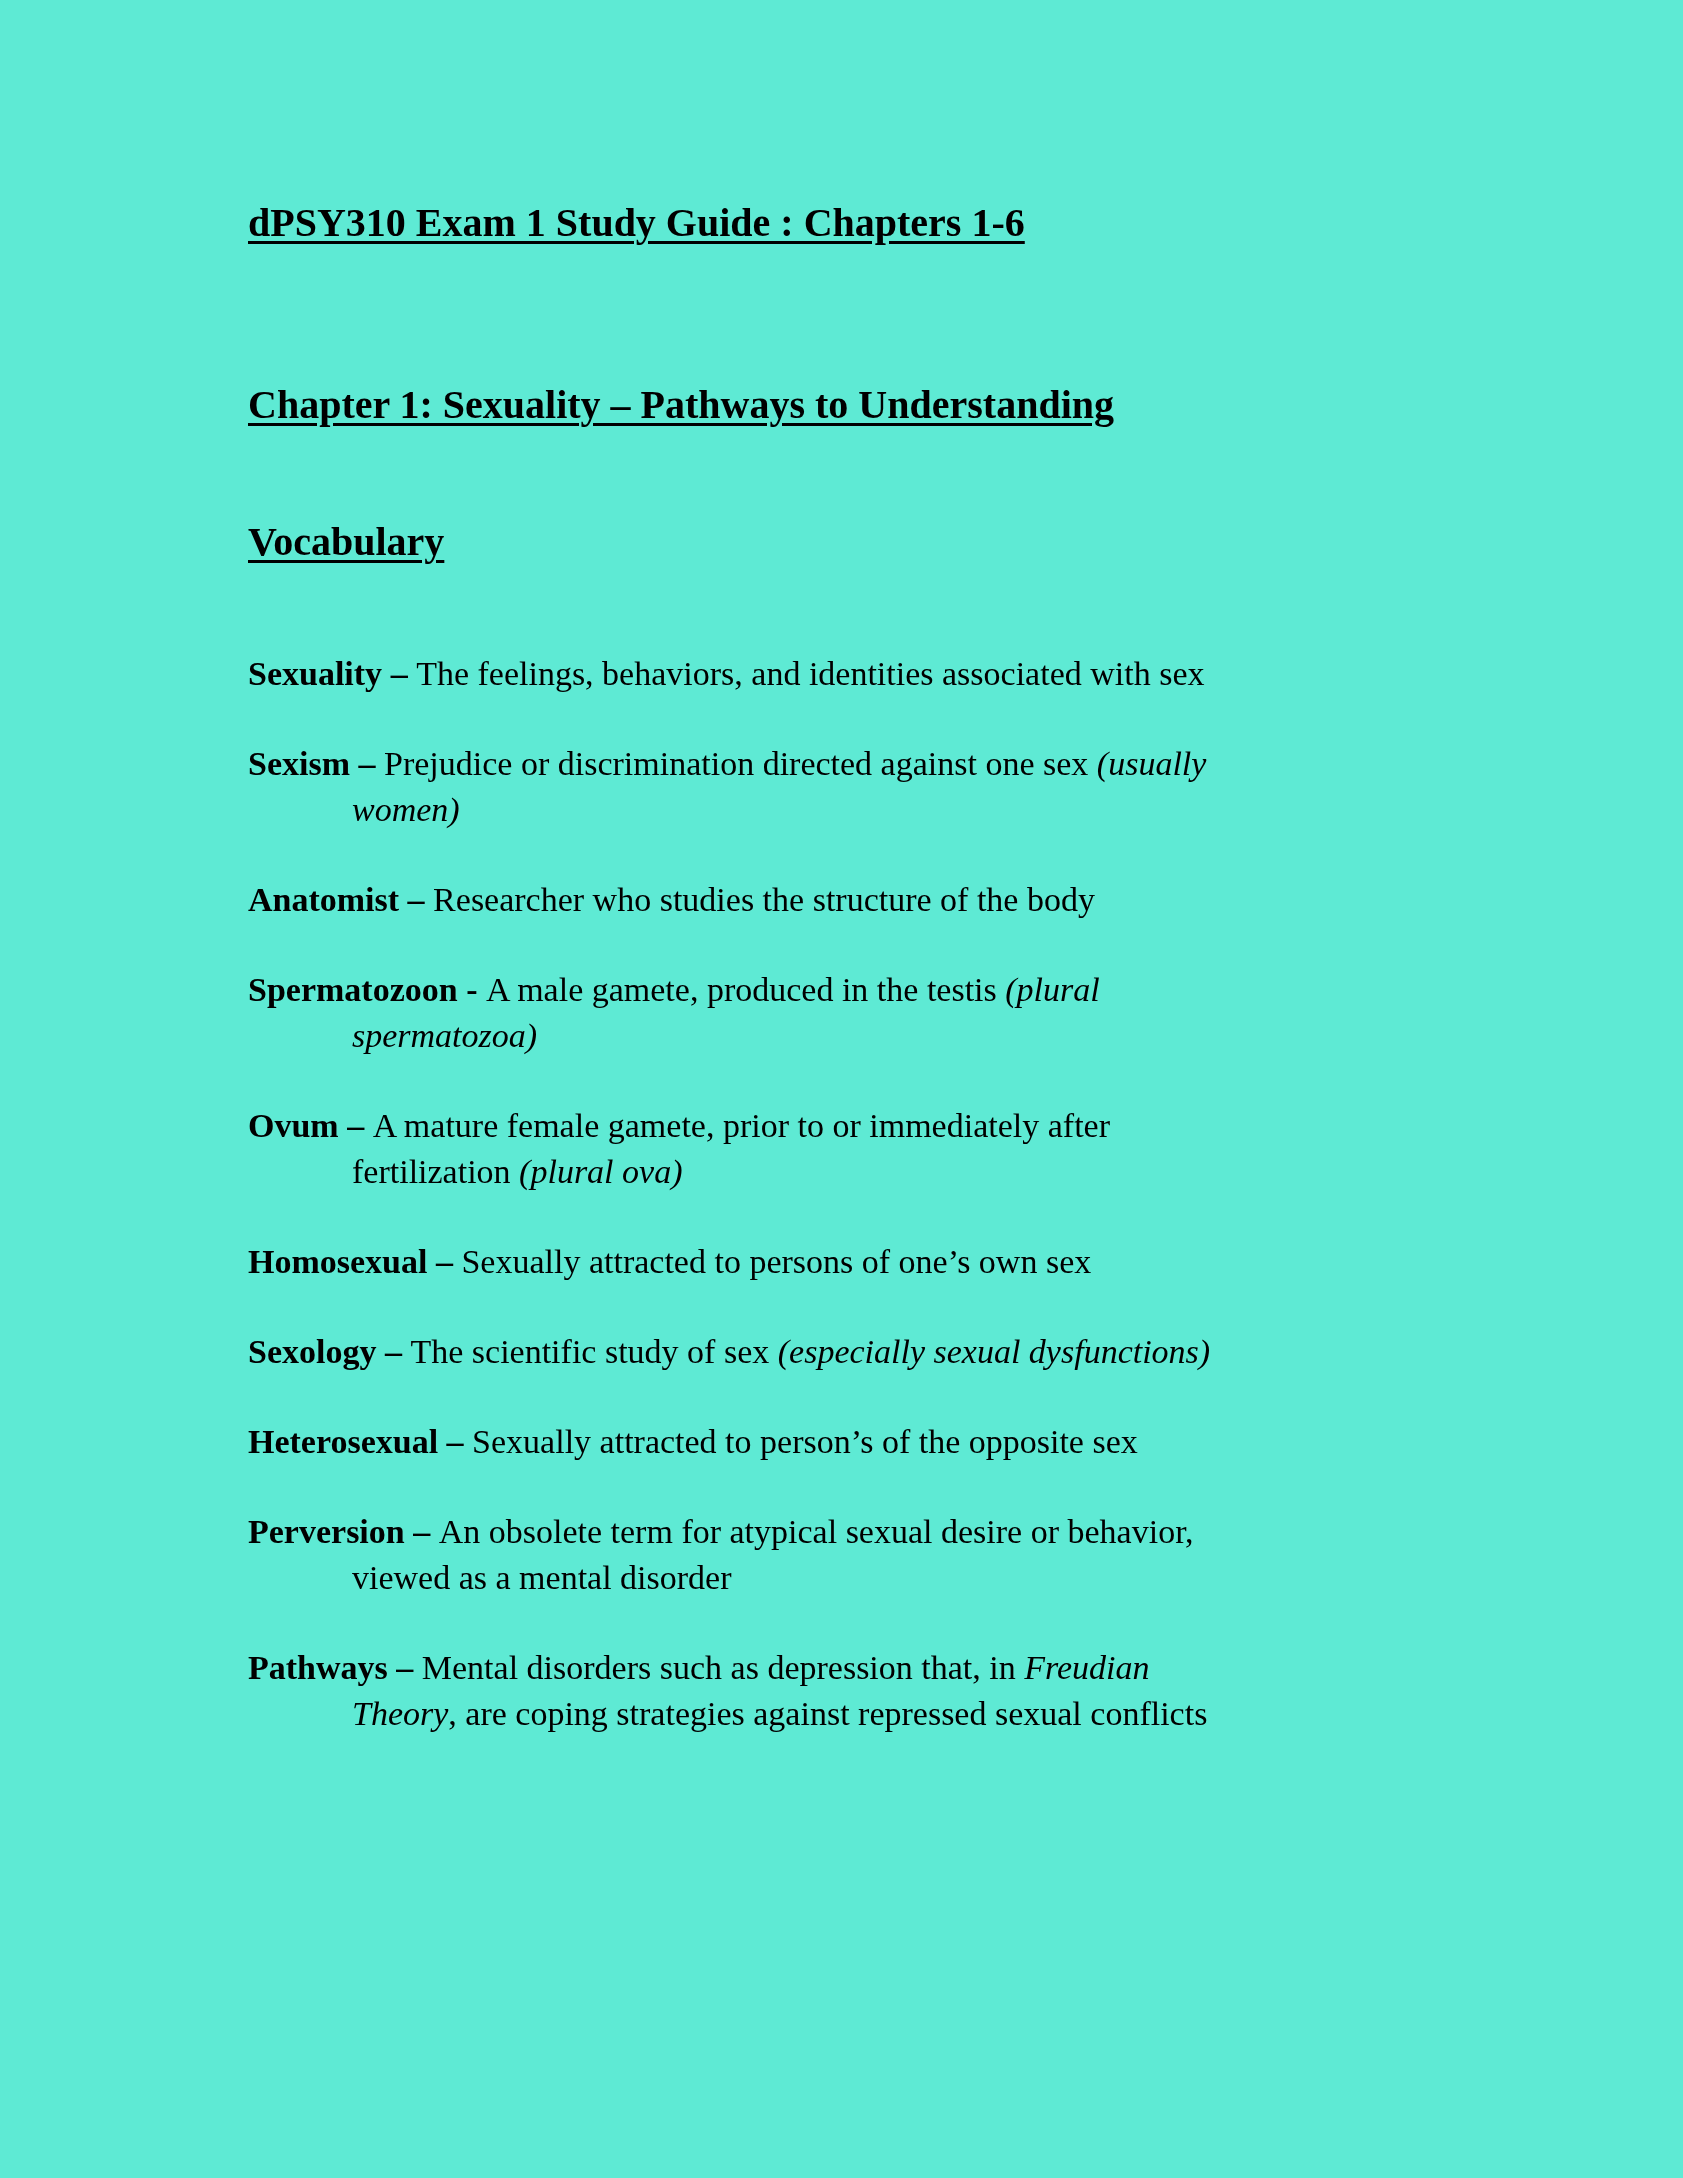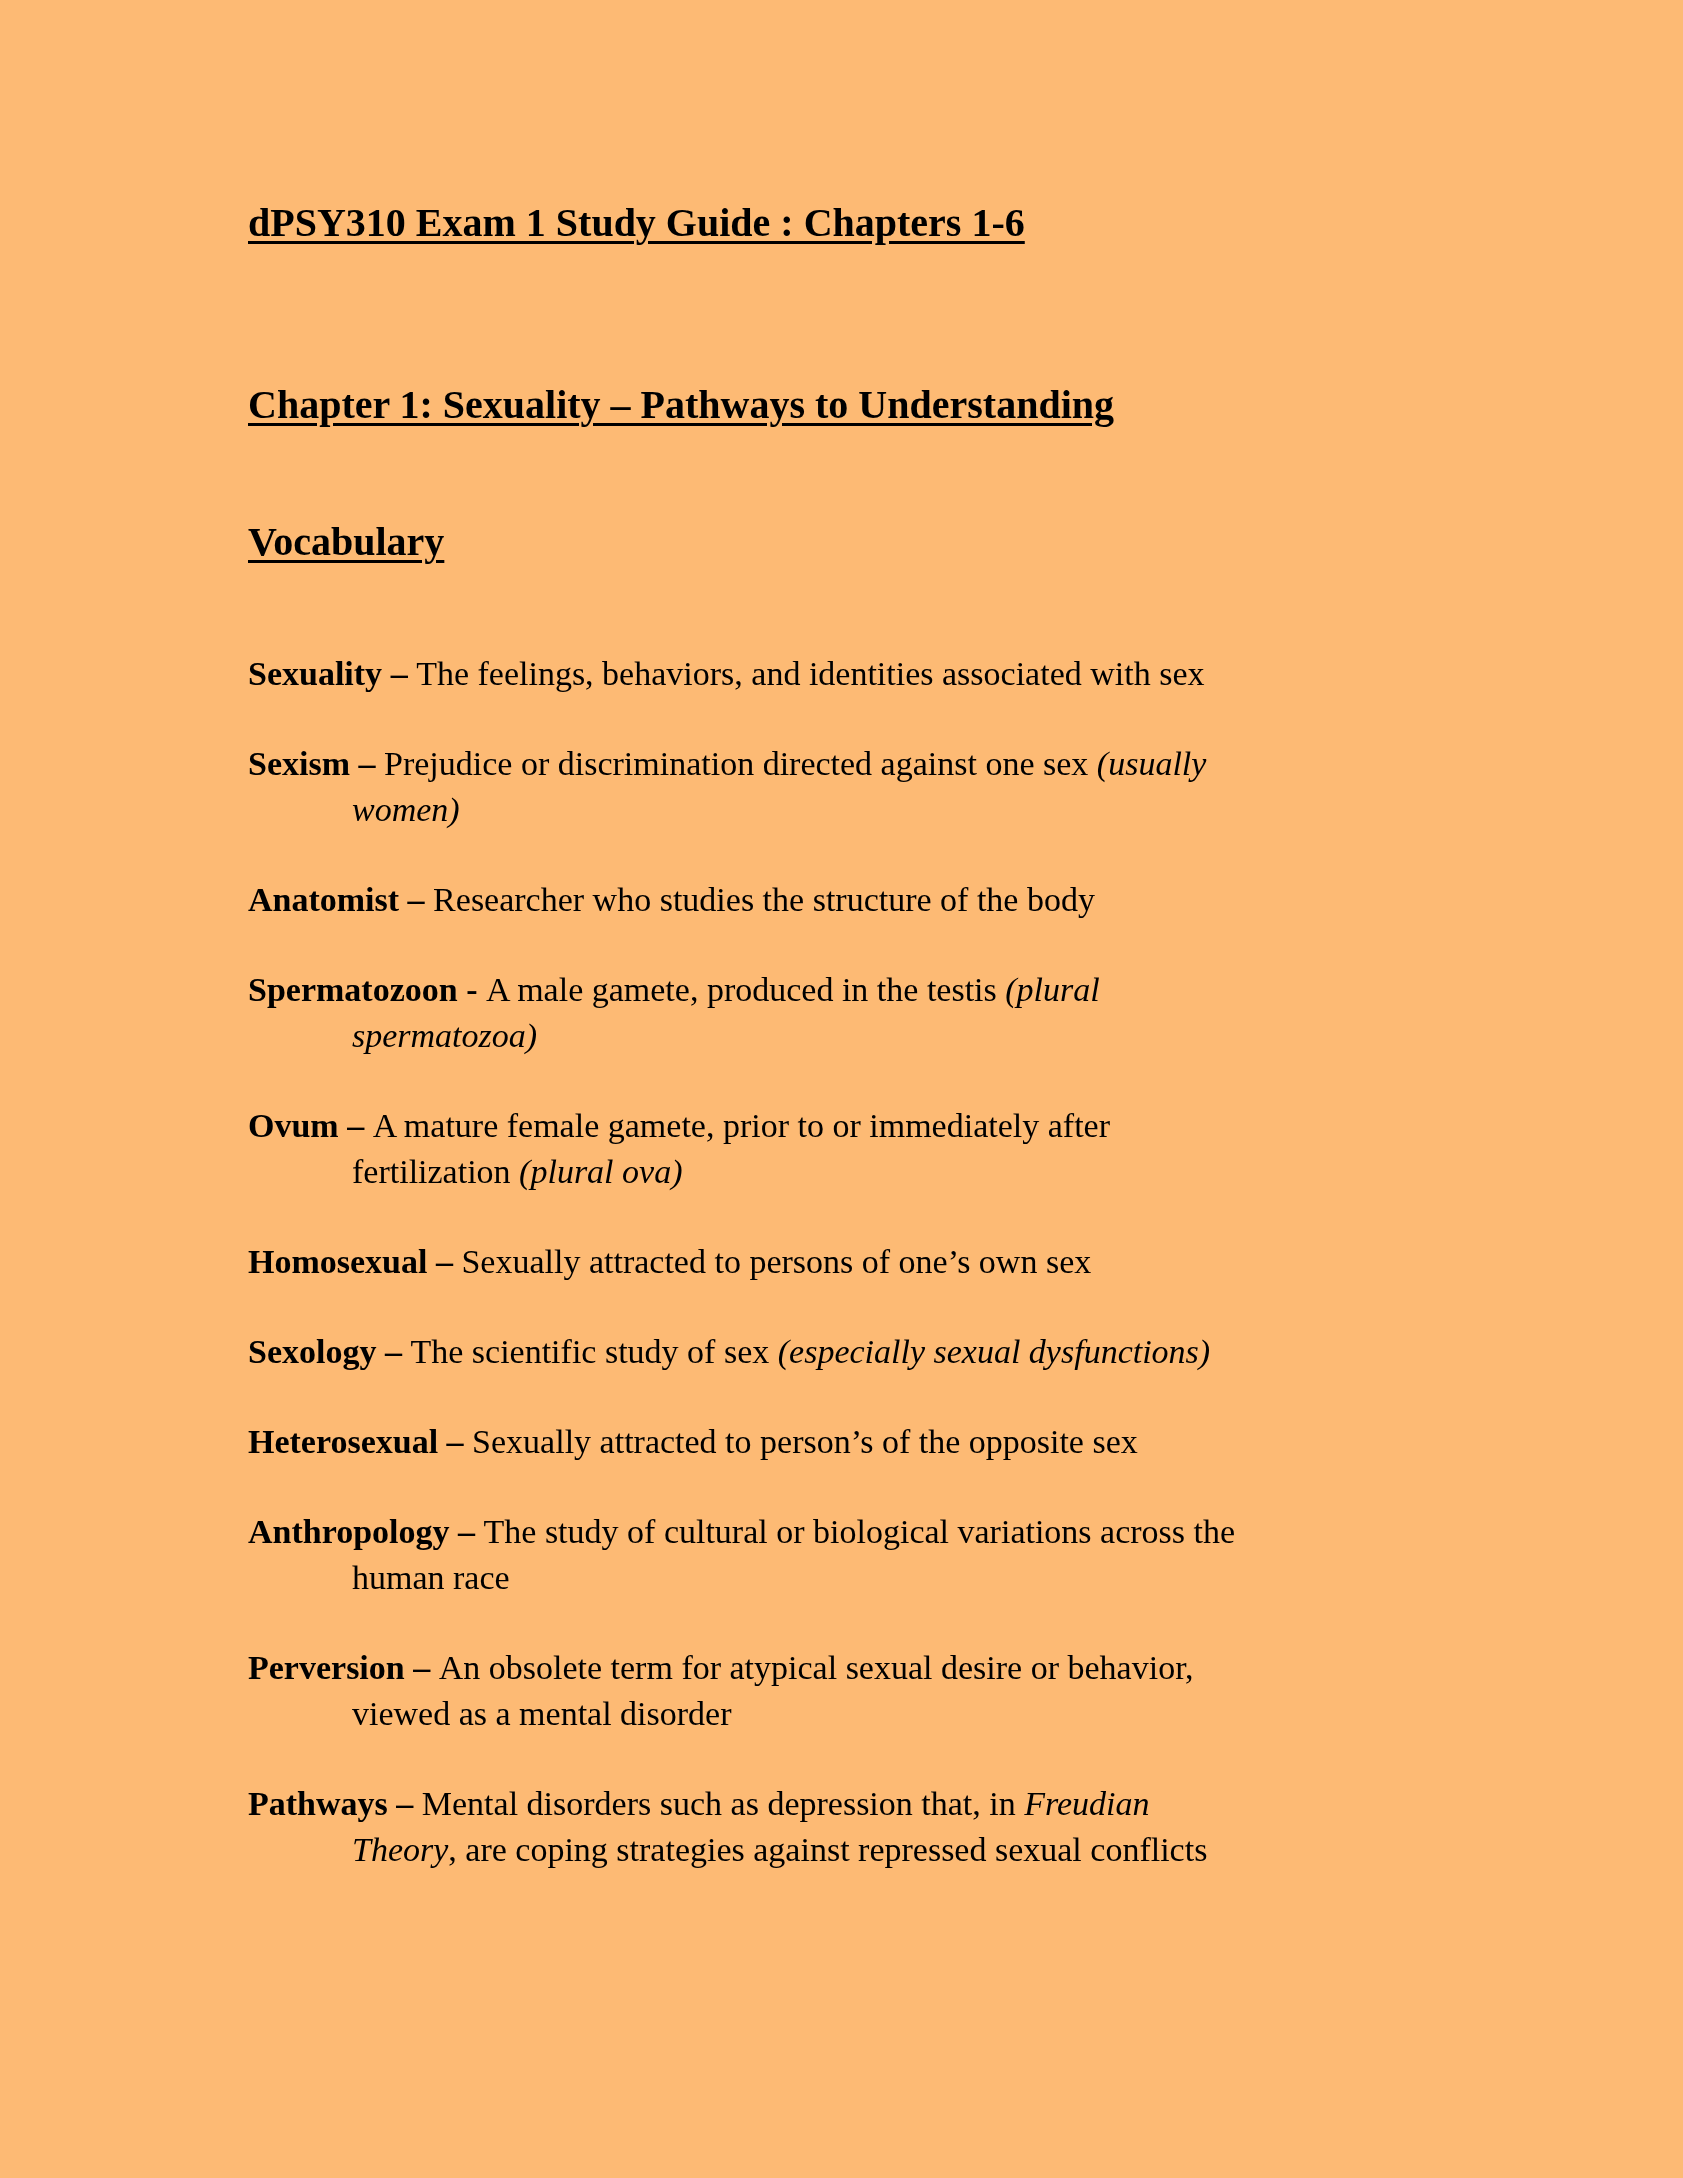--- a/index.html
+++ b/index.html
@@ -1,21 +1,21 @@
 <!DOCTYPE html>
 <html><head>
 <meta charset="utf-8">
 <style>
   * { margin: 0; padding: 0; box-sizing: border-box; }
   html, body { background: #ffffff; }
   .page {
     position: relative;
     width: 1683px;
     height: 2178px;
-    background: #fdba74;
+    background: #5eead4;
     color: #000000;
     font-family: "Liberation Serif", serif;
     overflow: hidden;
   }
   .content {
     padding: 198px 238px 0 248px;
     width: 100%;
   }
   .h {
     font-size: 40px;
@@ -65,22 +65,20 @@
     <p class="entry"><b>Ovum</b><b> – </b><span>A mature female gamete, prior to or immediately after
 fertilization </span><i>(plural ova)</i><span></span></p>
 
     <p class="entry"><b>Homosexual</b><b> – </b><span>Sexually attracted to persons of one’s own sex</span><i></i><span></span></p>
 
 
     <p class="entry"><b>Sexology</b><b> – </b><span>The scientific study of sex </span><i>(especially sexual dysfunctions)</i><span></span></p>
 
     <p class="entry"><b>Heterosexual</b><b> – </b><span>Sexually attracted to person’s of the opposite sex</span><i></i><span></span></p>
 
-    <p class="entry"><b>Anthropology</b><b> – </b><span>The study of cultural or biological variations across the
-human race</span><i></i><span></span></p>
 
     <p class="entry"><b>Perversion</b><b> – </b><span>An obsolete term for atypical sexual desire or behavior,
 viewed as a mental disorder</span><i></i><span></span></p>
 
     <p class="entry"><b>Pathways</b><b> – </b><span>Mental disorders such as depression that, in </span><i>Freudian
 Theory</i><span>, are coping strategies against repressed sexual conflicts</span></p>
 
   </div>
 </div>
 

